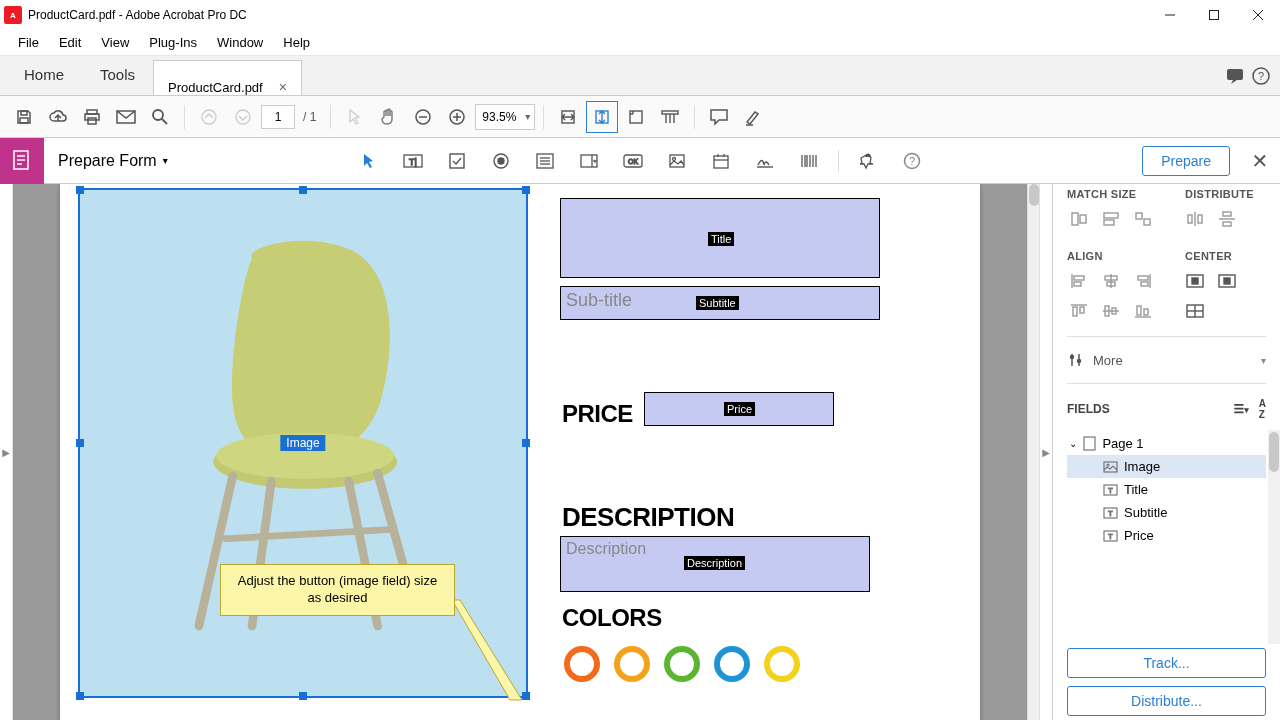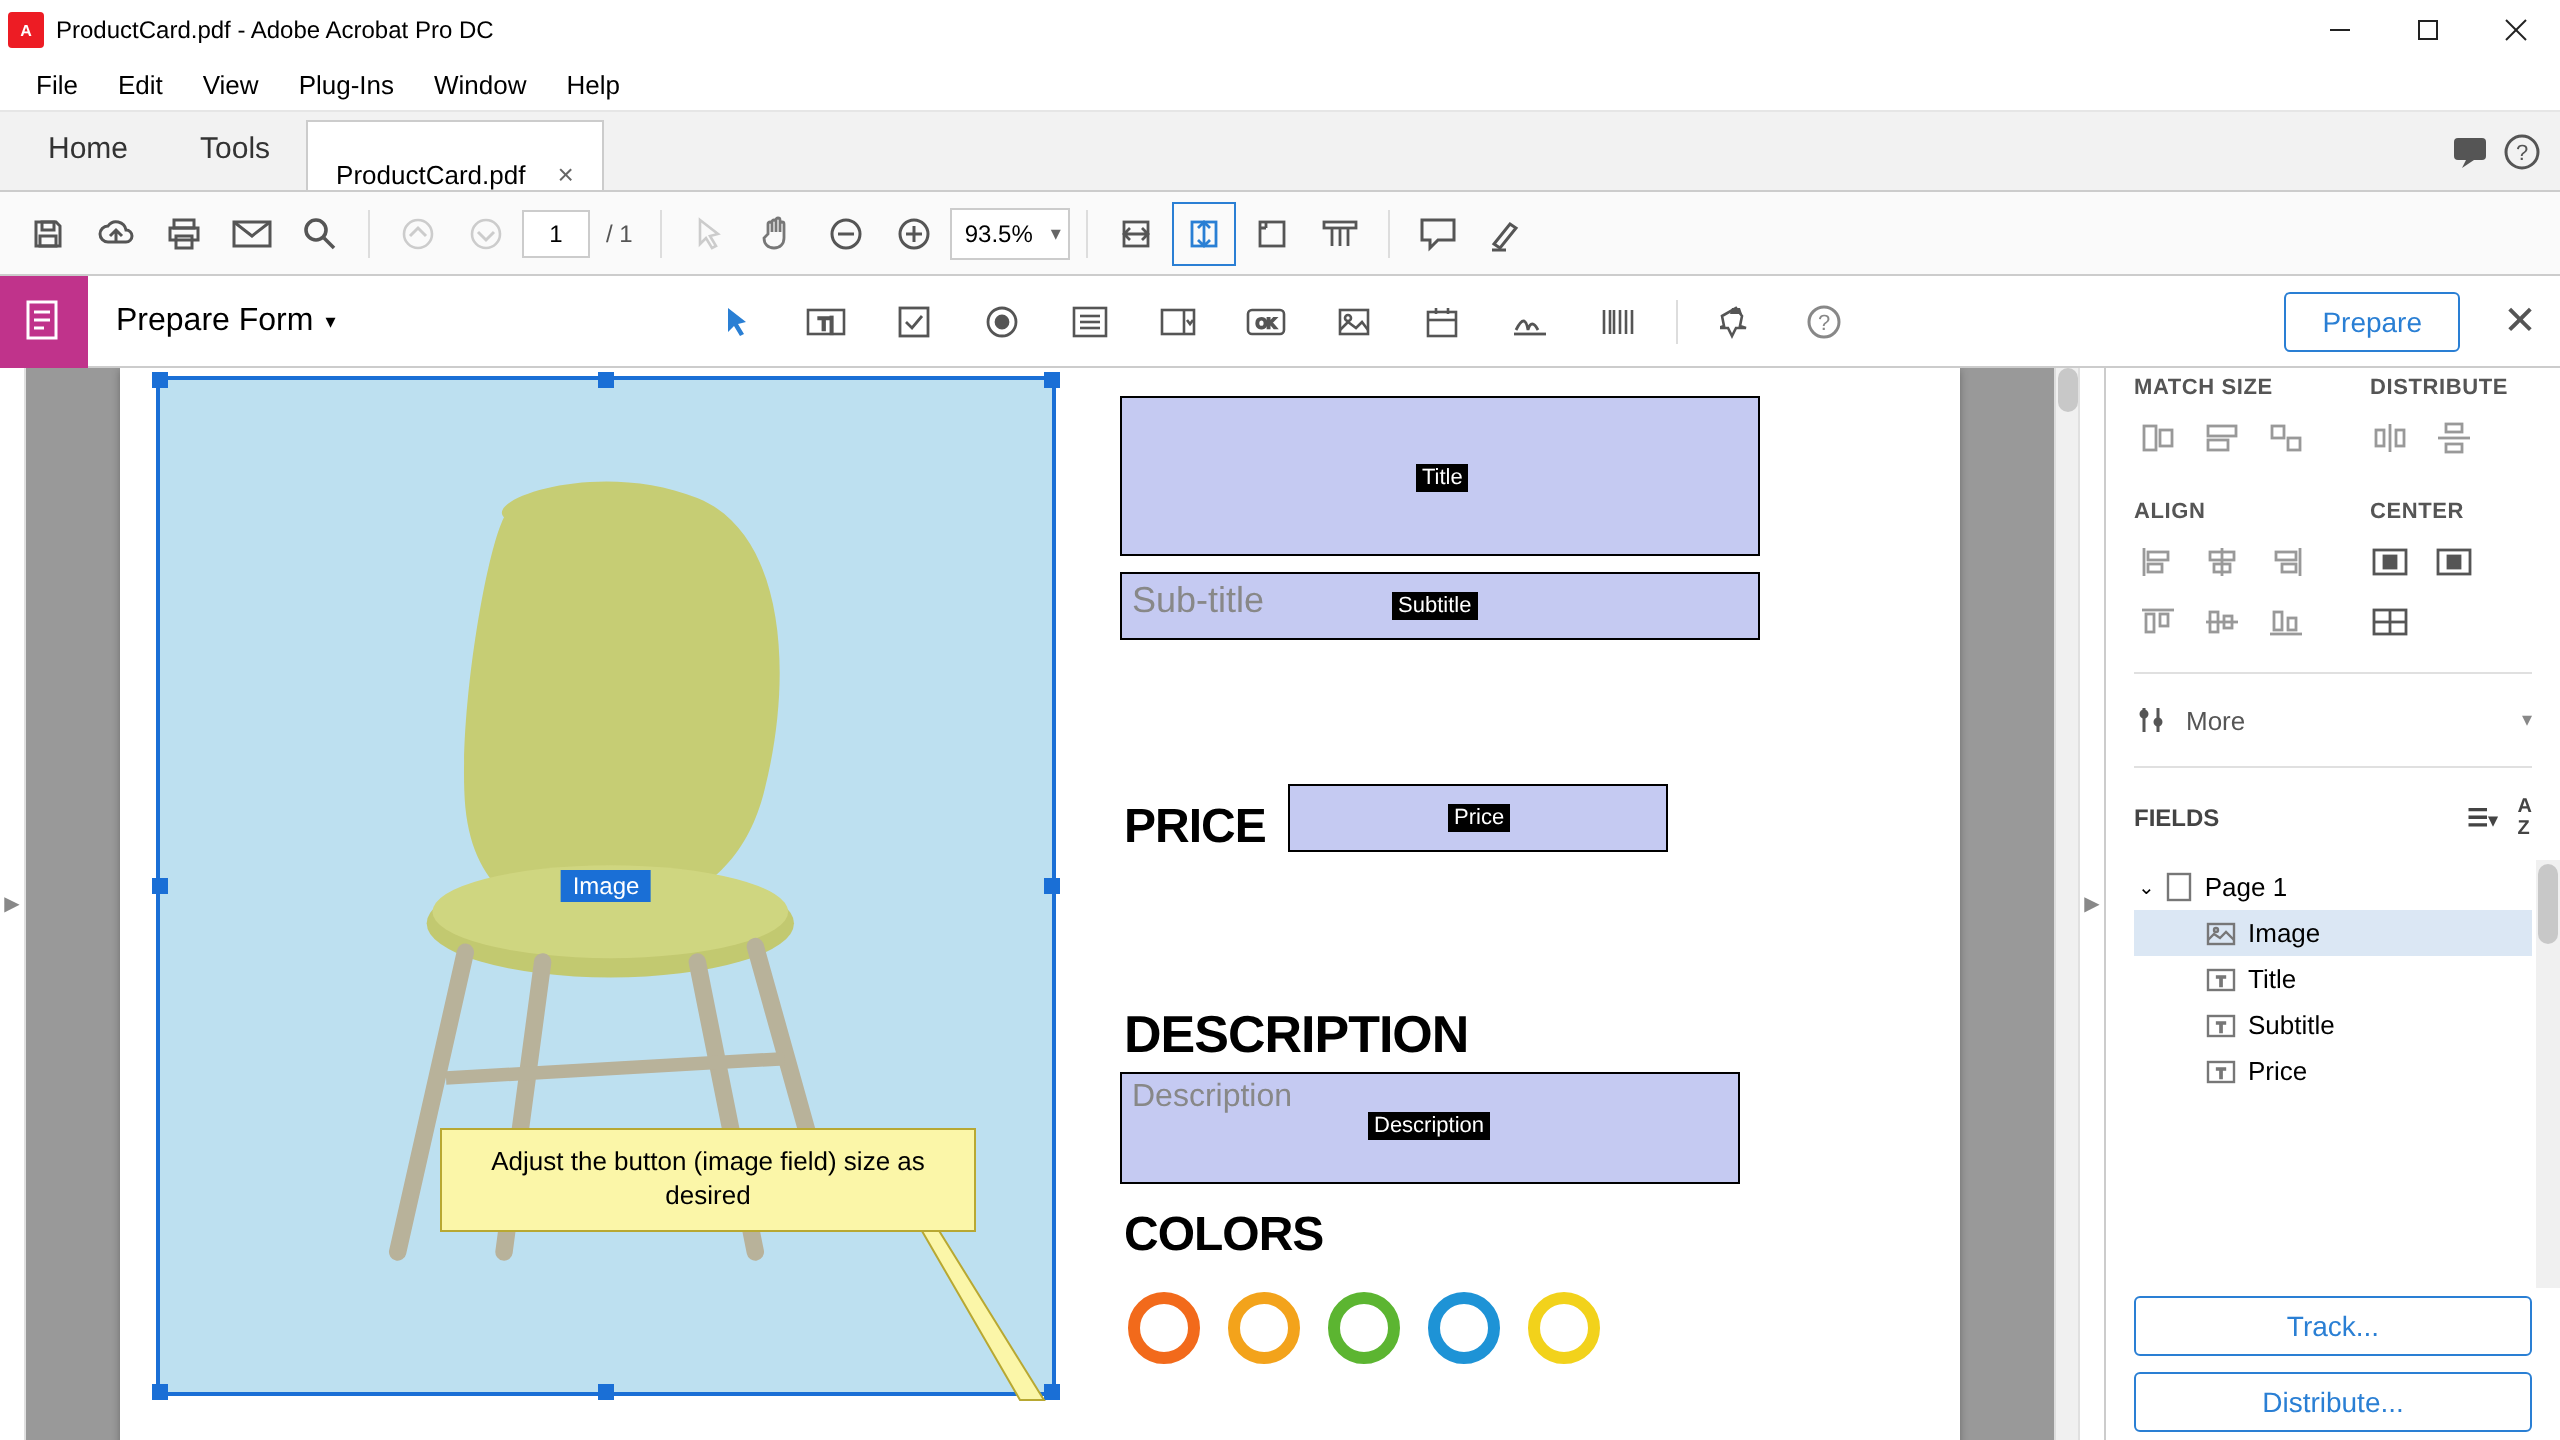--- a/index.html
+++ b/index.html
@@ -59,21 +59,21 @@
   
   .img-field { position:absolute; left: 18px; top: 4px; width: 450px; height: 510px; border: 2px solid #1a6fd6; background: #bde0f0; }
   .img-field .handle { position:absolute; width:8px; height:8px; background:#1a6fd6; }
   .h-tl{top:-4px;left:-4px}.h-tm{top:-4px;left:calc(50% - 4px)}.h-tr{top:-4px;right:-4px}
   .h-ml{top:calc(50% - 4px);left:-4px}.h-mr{top:calc(50% - 4px);right:-4px}
   .h-bl{bottom:-4px;left:-4px}.h-bm{bottom:-4px;left:calc(50% - 4px)}.h-br{bottom:-4px;right:-4px}
   .img-label { position:absolute; left:50%; top:50%; transform:translate(-50%,-50%); background:#1a6fd6; color:#fff; font-size:12px; padding:1px 6px; }
 
   .chair { position:absolute; left:85px; top:30px; width:290px; opacity:.82; }
 
-  .tooltip { position:absolute; left:160px; top:380px; width:268px; background:#fbf6a8; border:1px solid #b8a832; padding:8px 10px; font-size:13px; text-align:center; line-height:1.3; z-index:5; }
+  .tooltip { position:absolute; left:160px; top:380px; width:235px; background:#fbf6a8; border:1px solid #b8a832; padding:8px 10px; font-size:13px; text-align:center; line-height:1.3; z-index:5; }
   .tooltip-tail { position:absolute; left:392px; top:416px; width:0; height:0; z-index:4; }
   .tooltip-tail svg { overflow:visible; }
 
   
   .field { position:absolute; background:#c5caf2; border:1px solid #000; }
   .field-label-chip { position:absolute; background:#000; color:#fff; font-size:11px; padding:1px 3px; }
   .ghost-text { position:absolute; color:#888; font-size:18px; }
   .section-head { position:absolute; font-weight:900; letter-spacing:-.5px; }
 
   .swatch-row { position:absolute; display:flex; gap:14px; }

